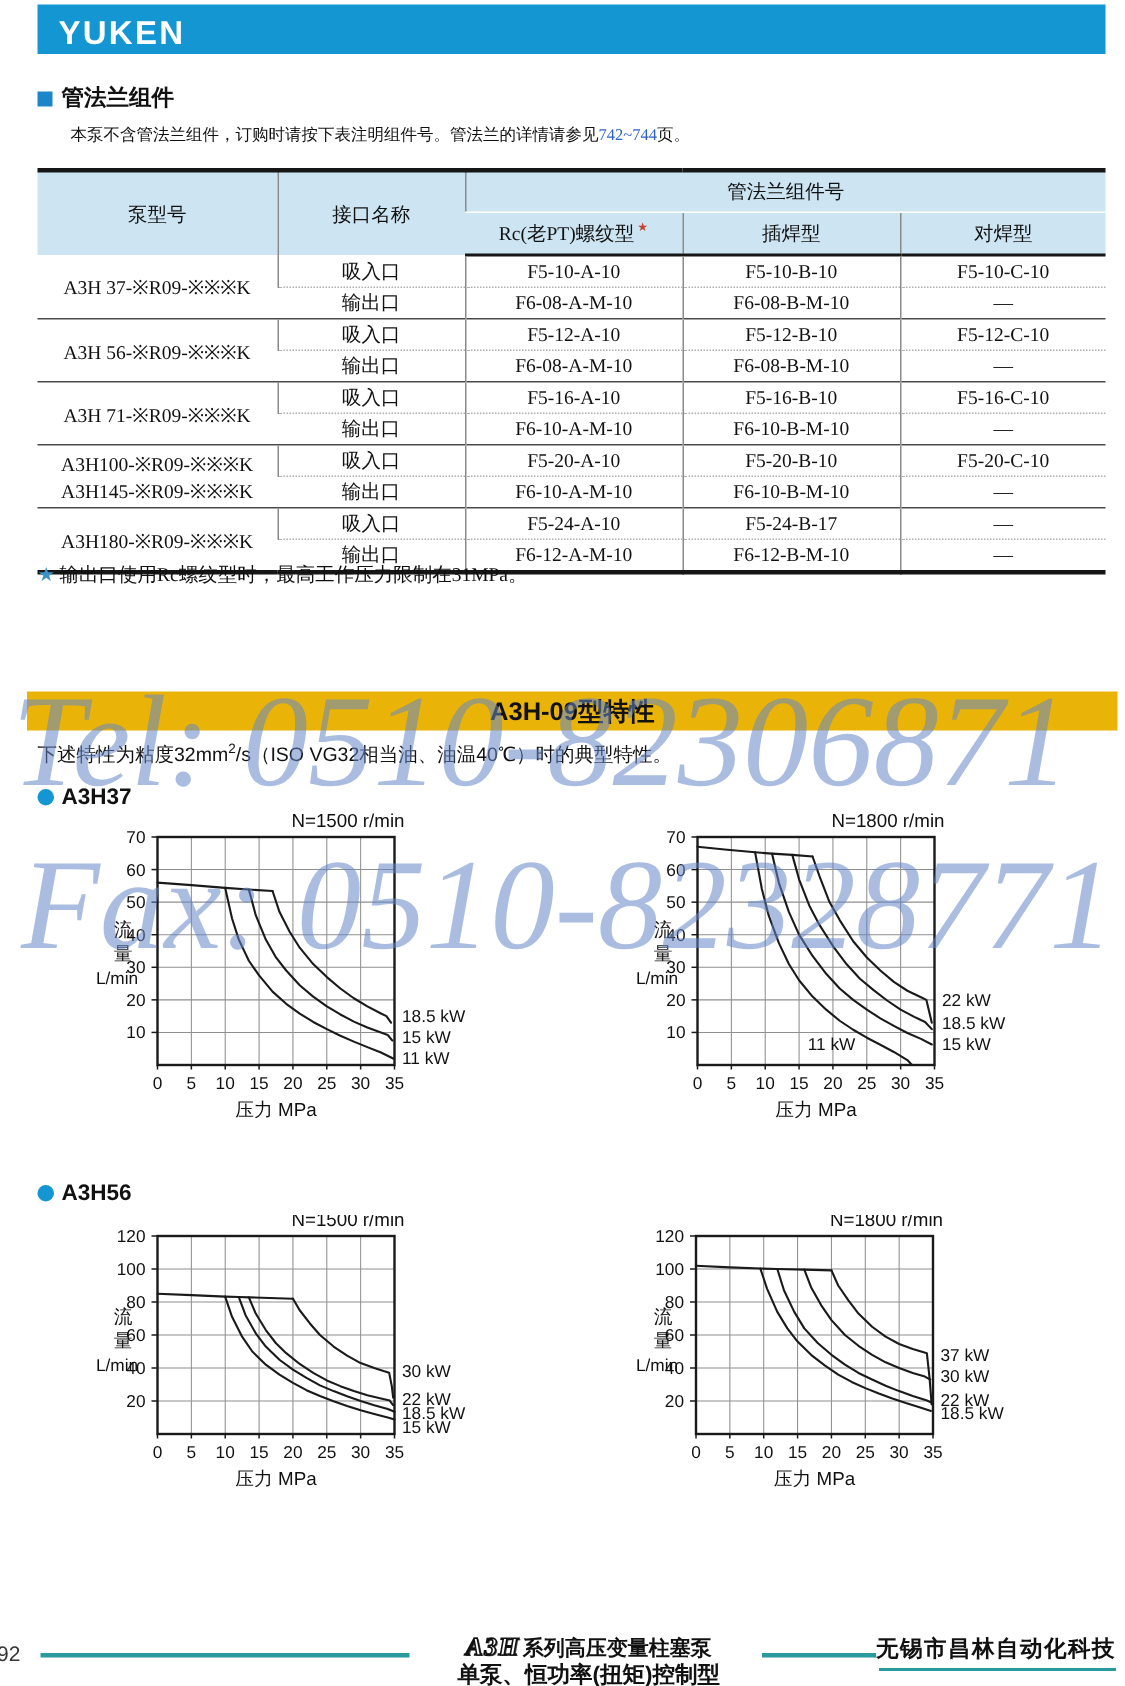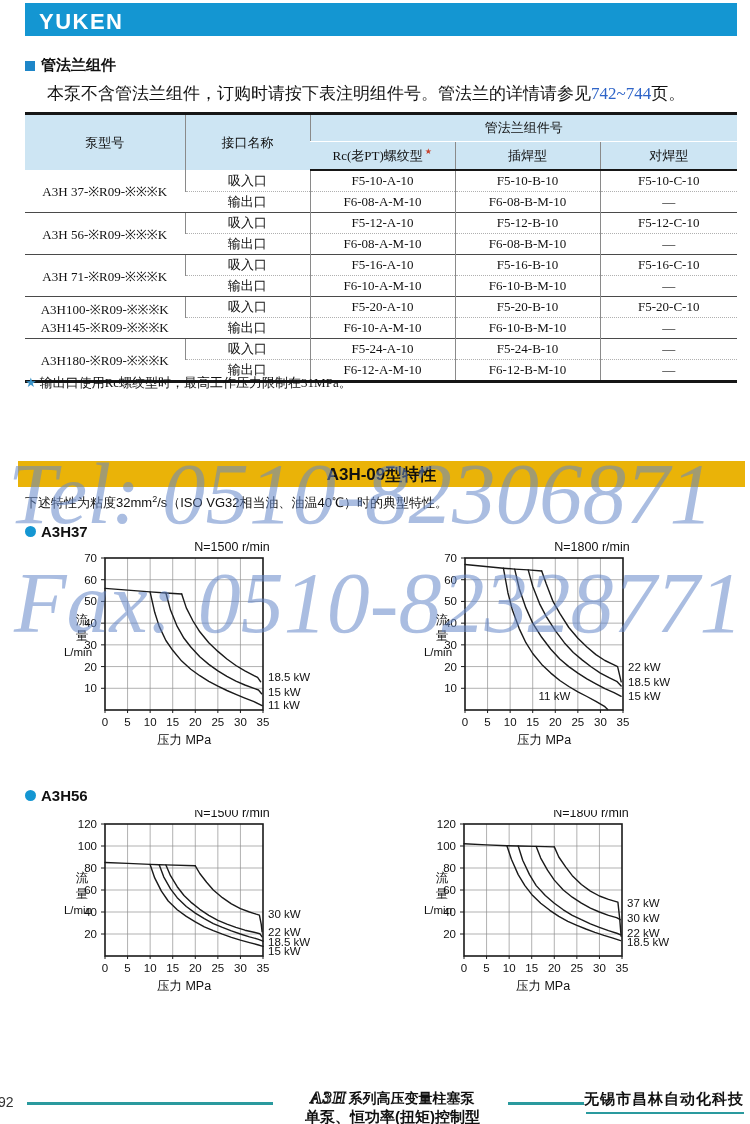--- a/index.html
+++ b/index.html
@@ -5,21 +5,21 @@
   html,body{margin:0;padding:0;background:#e8e8e8;}
   #page{position:relative;width:750px;height:1124px;background:#ffffff;overflow:hidden;
         font-family:"Liberation Sans",sans-serif;color:#111;}
   
   .topbar{position:absolute;left:25px;top:3px;width:712px;height:33px;background:#1496D2;}
   .logo{position:absolute;left:14px;top:6px;color:#fff;font-weight:bold;font-size:22px;
         letter-spacing:1.5px;font-family:"Liberation Sans",sans-serif;}
   
   .sec-head{position:absolute;left:25px;top:56px;font-weight:bold;font-size:15px;display:flex;align-items:center;}
   .sq{width:10px;height:10px;background:#1E86C8;display:inline-block;margin-right:6px;}
-  .note{position:absolute;left:47px;top:82px;font-size:17px;font-family:"Liberation Serif",serif;}
+  .note{position:absolute;left:47px;top:82px;font-size:11px;font-family:"Liberation Serif",serif;}
   .pagelink{color:#2E64C8;}
   
   table.flange{position:absolute;left:25px;top:112px;width:712px;border-collapse:collapse;table-layout:fixed;
         font-family:"Liberation Serif",serif;font-size:13px;text-align:center;
         border-top:3px solid #161616;border-bottom:3px solid #161616;}
   table.flange th{background:#CDE5F3;font-weight:normal;}
   table.flange tr.h1 th{height:24px;}
   table.flange tr.h2 th{height:25px;border-bottom:2.5px solid #161616;margin-top:44px;}
   table.flange tr.h1 th.group{border-bottom:1.5px solid #ffffff;}
   table.flange th+th, table.flange td+td{border-left:1px solid #8a8a8a;}
@@ -160,21 +160,21 @@
         <td>F6-10-A-M-10</td>
         <td>F6-10-B-M-10</td>
         <td>—</td>
       </tr>
       <tr class="gfirst sep">
         <td rowspan="2">
             <div>A3H180-※R09-※※※K</div>
           </td>
         <td>吸入口</td>
         <td>F5-24-A-10</td>
-        <td>F5-24-B-10</td>
+        <td>F5-24-B-17</td>
         <td>—</td>
       </tr>
       <tr class="gsecond">
         <td>输出口</td>
         <td>F6-12-A-M-10</td>
         <td>F6-12-B-M-10</td>
         <td>—</td>
       </tr>
     </tbody>
   </table>

